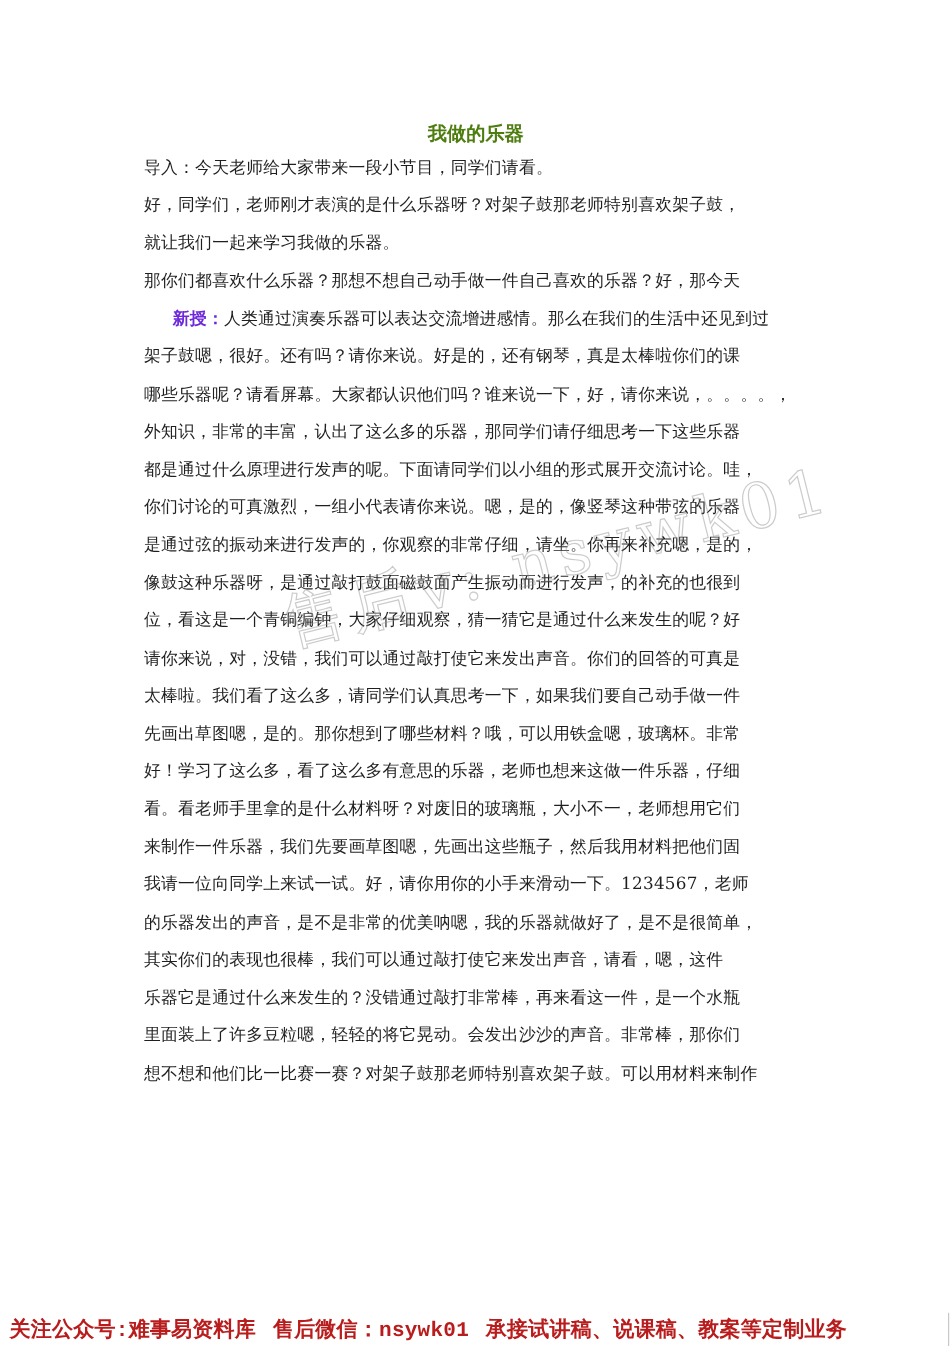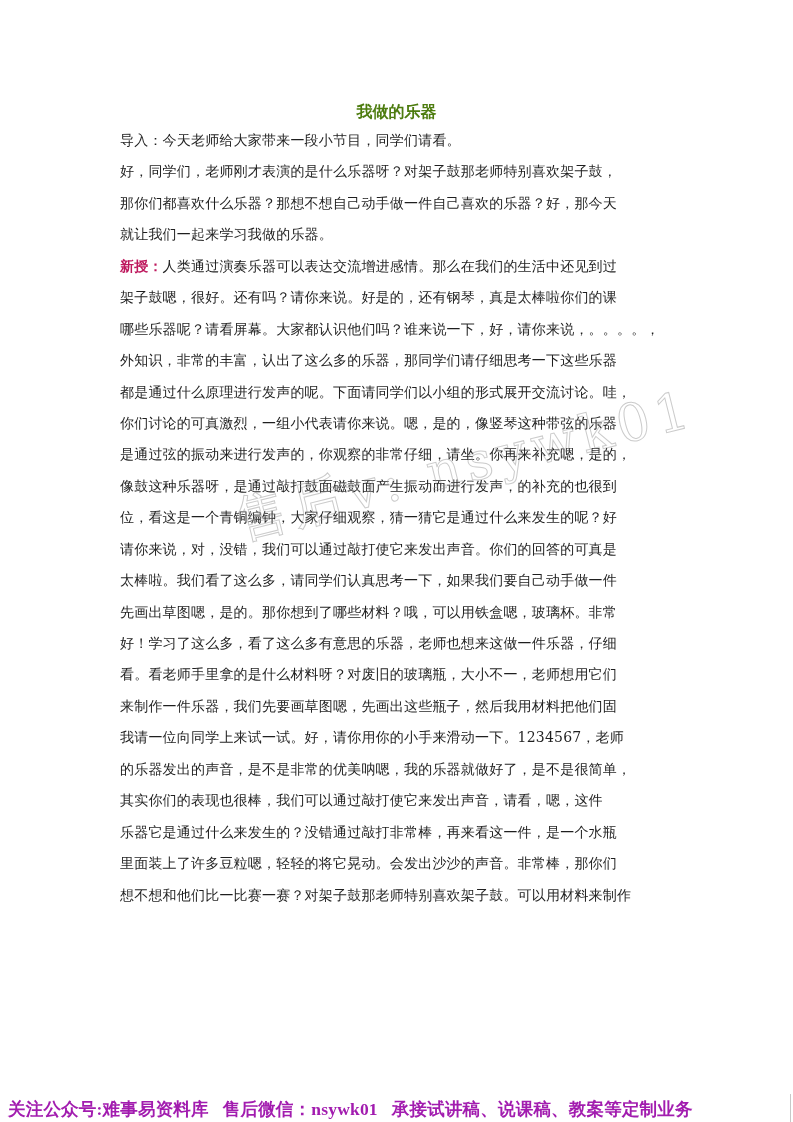--- a/index.html
+++ b/index.html
@@ -5,44 +5,44 @@
   html, body { margin: 0; padding: 0; background: #ffffff; }
   body { width: 793px; height: 1122px; position: relative; overflow: hidden;
          font-family: "DejaVu Serif", "Liberation Serif", serif; color: #1a1a1a; }
   .page { position: absolute; left: 0; top: 0; width: 793px; height: 1122px; background: #fff; }
   .title { position: absolute; left: 0; width: 793px; top: 101px; text-align: center;
            font-family: "DejaVu Sans", "Liberation Sans", sans-serif; font-weight: bold;
            font-size: 16px; line-height: 22px; color: #4d7c0f; }
   .body { position: absolute; left: 120px; top: 128px; width: 570px; }
   .line { height: 31.45px; line-height: 24px; font-size: 14px; white-space: nowrap;
           letter-spacing: 0.2px; color: #1f1f1f; }
-  .line b { font-family: Liberation Serif, serif; font-weight: bold; color: #be185d; }
+  .line b { font-family: Liberation Serif, serif; font-weight: bold; color: #6d28d9; margin-left: 24px; }
   .watermark { position: absolute; left: 225px; top: 478px; width: 360px; height: 90px;
                transform: rotate(-14deg); transform-origin: 0 0; pointer-events: none; }
   .watermark span { font-family: "DejaVu Serif", serif; font-size: 52px; line-height: 90px;
                     color: transparent; -webkit-text-stroke: 1px rgba(140,140,140,0.45);
                     letter-spacing: 6px; white-space: nowrap; }
   .footer { position: absolute; left: 8px; top: 1096px; width: 785px; height: 26px;
-            font-family: Liberation Serif, serif; font-weight: bold;
-            font-size: 17.5px; line-height: 26px; color: #a21caf; white-space: nowrap; letter-spacing: 0.2px; }
+            font-family: Liberation Mono, monospace; font-weight: bold;
+            font-size: 17.5px; line-height: 26px; color: #b91c1c; white-space: nowrap; letter-spacing: 0.2px; }
   .footer .gap { display: inline-block; width: 14px; }
   .edge-line { position: absolute; right: 2px; top: 1094px; width: 1px; height: 28px; background: #c8c8c8; }
 </style>
 </head>
 <body>
 
 <div class="page">
 
   <div class="title">我做的乐器</div>
 
   <div class="body">
     <div class="line"><span>导入：今天老师给大家带来一段小节目，同学们请看。</span></div>
     <div class="line"><span>好，同学们，老师刚才表演的是什么乐器呀？对架子鼓那老师特别喜欢架子鼓，</span></div>
+    <div class="line"><span>就让我们一起来学习我做的乐器。</span></div>
     <div class="line"><span>那你们都喜欢什么乐器？那想不想自己动手做一件自己喜欢的乐器？好，那今天</span></div>
-    <div class="line"><span>就让我们一起来学习我做的乐器。</span></div>
     <div class="line"><b>新授：</b><span>人类通过演奏乐器可以表达交流增进感情。那么在我们的生活中还见到过</span></div>
     <div class="line"><span>架子鼓嗯，很好。还有吗？请你来说。好是的，还有钢琴，真是太棒啦你们的课</span></div>
     <div class="line"><span>哪些乐器呢？请看屏幕。大家都认识他们吗？谁来说一下，好，请你来说，。。。。，</span></div>
     <div class="line"><span>外知识，非常的丰富，认出了这么多的乐器，那同学们请仔细思考一下这些乐器</span></div>
     <div class="line"><span>都是通过什么原理进行发声的呢。下面请同学们以小组的形式展开交流讨论。哇，</span></div>
     <div class="line"><span>你们讨论的可真激烈，一组小代表请你来说。嗯，是的，像竖琴这种带弦的乐器</span></div>
     <div class="line"><span>是通过弦的振动来进行发声的，你观察的非常仔细，请坐。你再来补充嗯，是的，</span></div>
     <div class="line"><span>像鼓这种乐器呀，是通过敲打鼓面磁鼓面产生振动而进行发声，的补充的也很到</span></div>
     <div class="line"><span>位，看这是一个青铜编钟，大家仔细观察，猜一猜它是通过什么来发生的呢？好</span></div>
     <div class="line"><span>请你来说，对，没错，我们可以通过敲打使它来发出声音。你们的回答的可真是</span></div>

